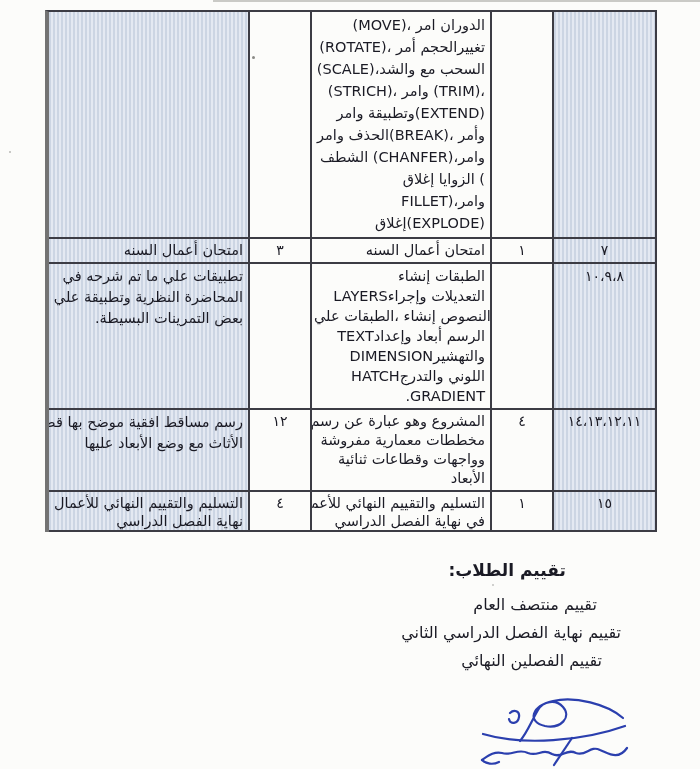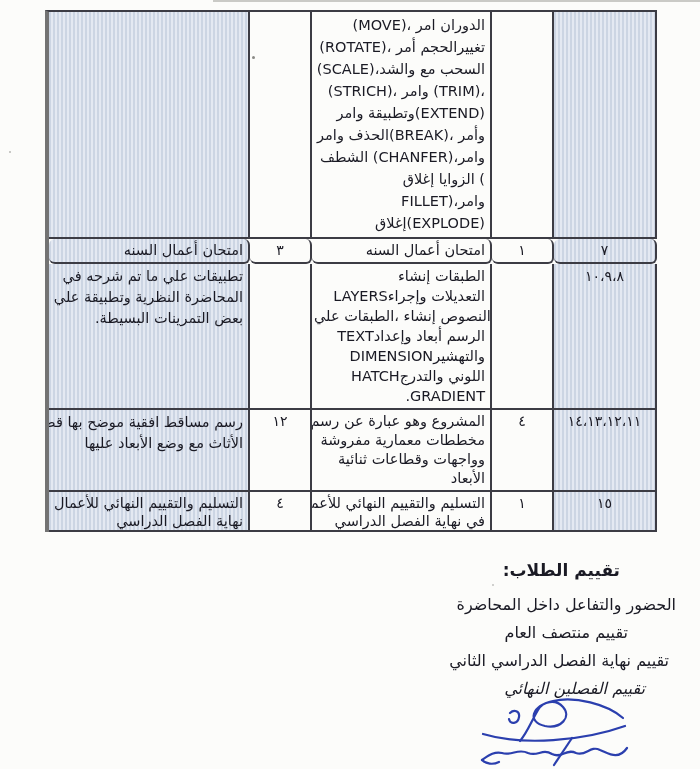--- a/index.html
+++ b/index.html
@@ -39,31 +39,31 @@
     font-size:14.5px;
     overflow:hidden;
   }
   .cell.shaded{
     background:repeating-linear-gradient(90deg,#ccd5e3 0 2px,#e4e9f2 2px 4px);
   }
   .cell.vis{direction:ltr;} 
   .cell.num{direction:ltr;text-align:center;padding:2px 0 0;font-size:14px;}
   .tline{white-space:nowrap;}
   .r0 .tline{line-height:22px;}
-  .r1.cell{padding-top:1px;border-radius:6px;} .r1 .tline{line-height:20px;}
+  .r1.cell{padding-top:1px;} .r1 .tline{line-height:20px;}
   .r2 .tline{line-height:20px;}
   .r2.c0 .tline{line-height:21px;}
   .r3 .tline{line-height:19px;}
   .r3.c0 .tline{line-height:21px;}
   .r4 .tline{line-height:18px;}
 
   
   .footer{
-    position:absolute;top:560px;right:24px;
-    direction:rtl;text-align:right;
+    position:absolute;top:560px;right:31px;
+    direction:rtl;text-align:center;
   }
   .footer .title{
     font-weight:bold;font-size:17px;
     margin:0 56px 11px 0;
   }
   .footer .item{font-size:16px;line-height:28px;}
   .footer .item:nth-of-type(2){margin-right:0;}
   .footer .item:nth-of-type(3){margin-right:48px;}
   .footer .item:nth-of-type(4){margin-right:7px;}
   .footer .item:nth-of-type(5){margin-right:31px;font-style:italic;}
@@ -167,21 +167,20 @@
       <div class="cell r4 c3 num">
         <div class="tline">١</div>
       </div>
       <div class="cell r4 c4 shaded num">
         <div class="tline">١٥</div>
       </div>
     </div>
 
   <div class="footer">
     <div class="title">تقييم الطلاب:</div>
-    <div class="item">الحضور والتفاعل داخل المحاضرة</div>
     <div class="item">تقييم منتصف العام</div>
     <div class="item">تقييم نهاية الفصل الدراسي الثاني</div>
     <div class="item">تقييم الفصلين النهائي</div>
   </div>
 
   <div class="signature">
     <svg viewBox="0 0 185 81" xmlns="http://www.w3.org/2000/svg" fill="none" stroke="#2b3fae" stroke-width="2.2" stroke-linecap="round" stroke-linejoin="round">
       <path d="M168,30 C152,16 120,8 98,13 C76,18 72,34 90,38 C106,41 117,29 108,19 C101,11 88,13 83,22 C76,34 72,45 65,53"></path>
       <path d="M55,25 C59,21 65,23 64,29 C63,36 55,37 54,31"></path>
       <path d="M28,46 C68,58 128,53 170,38"></path>

